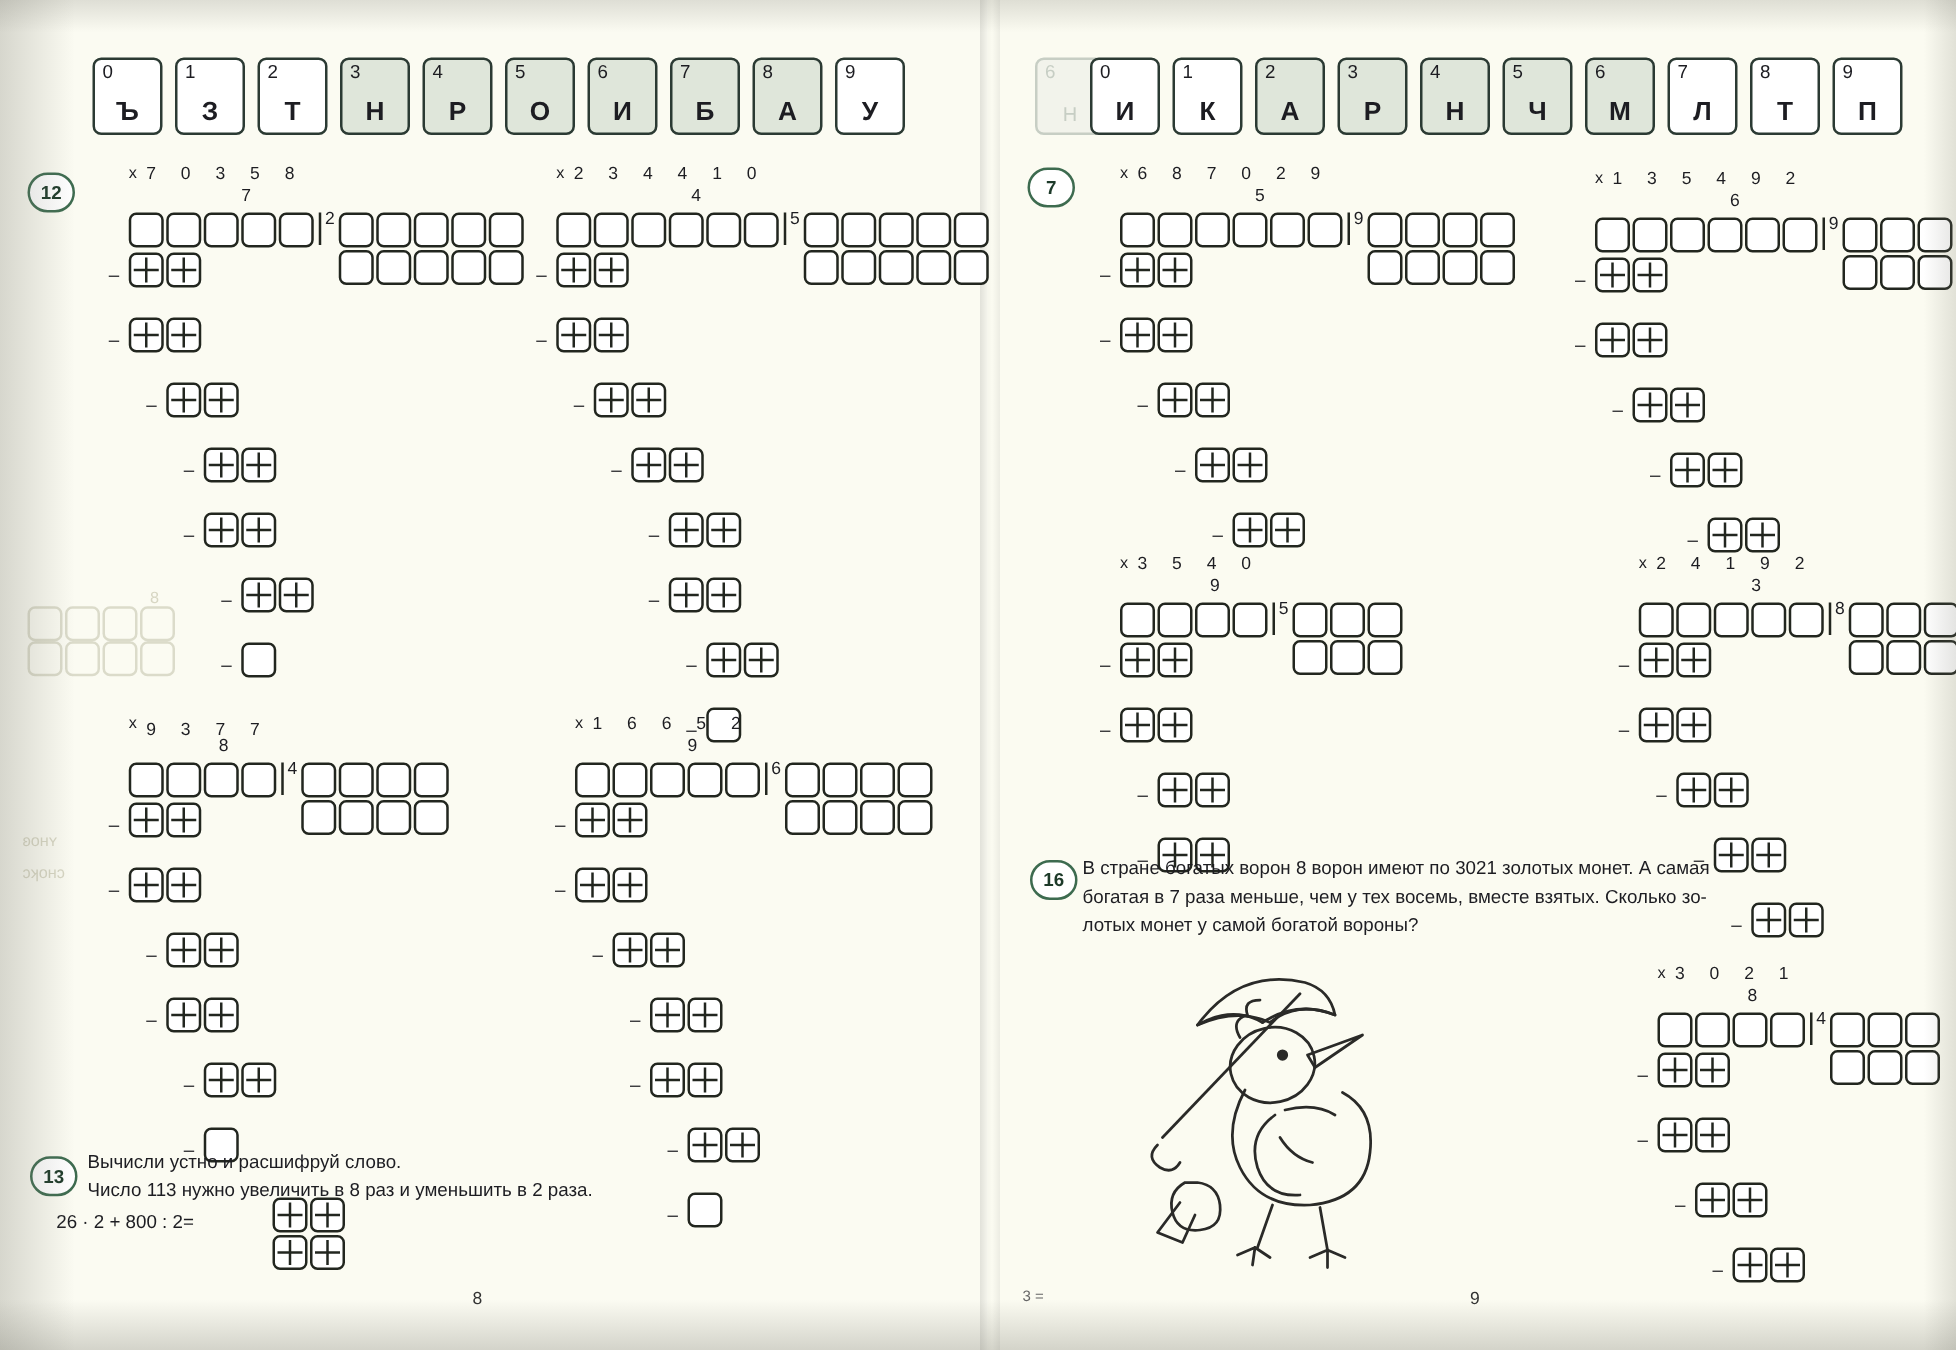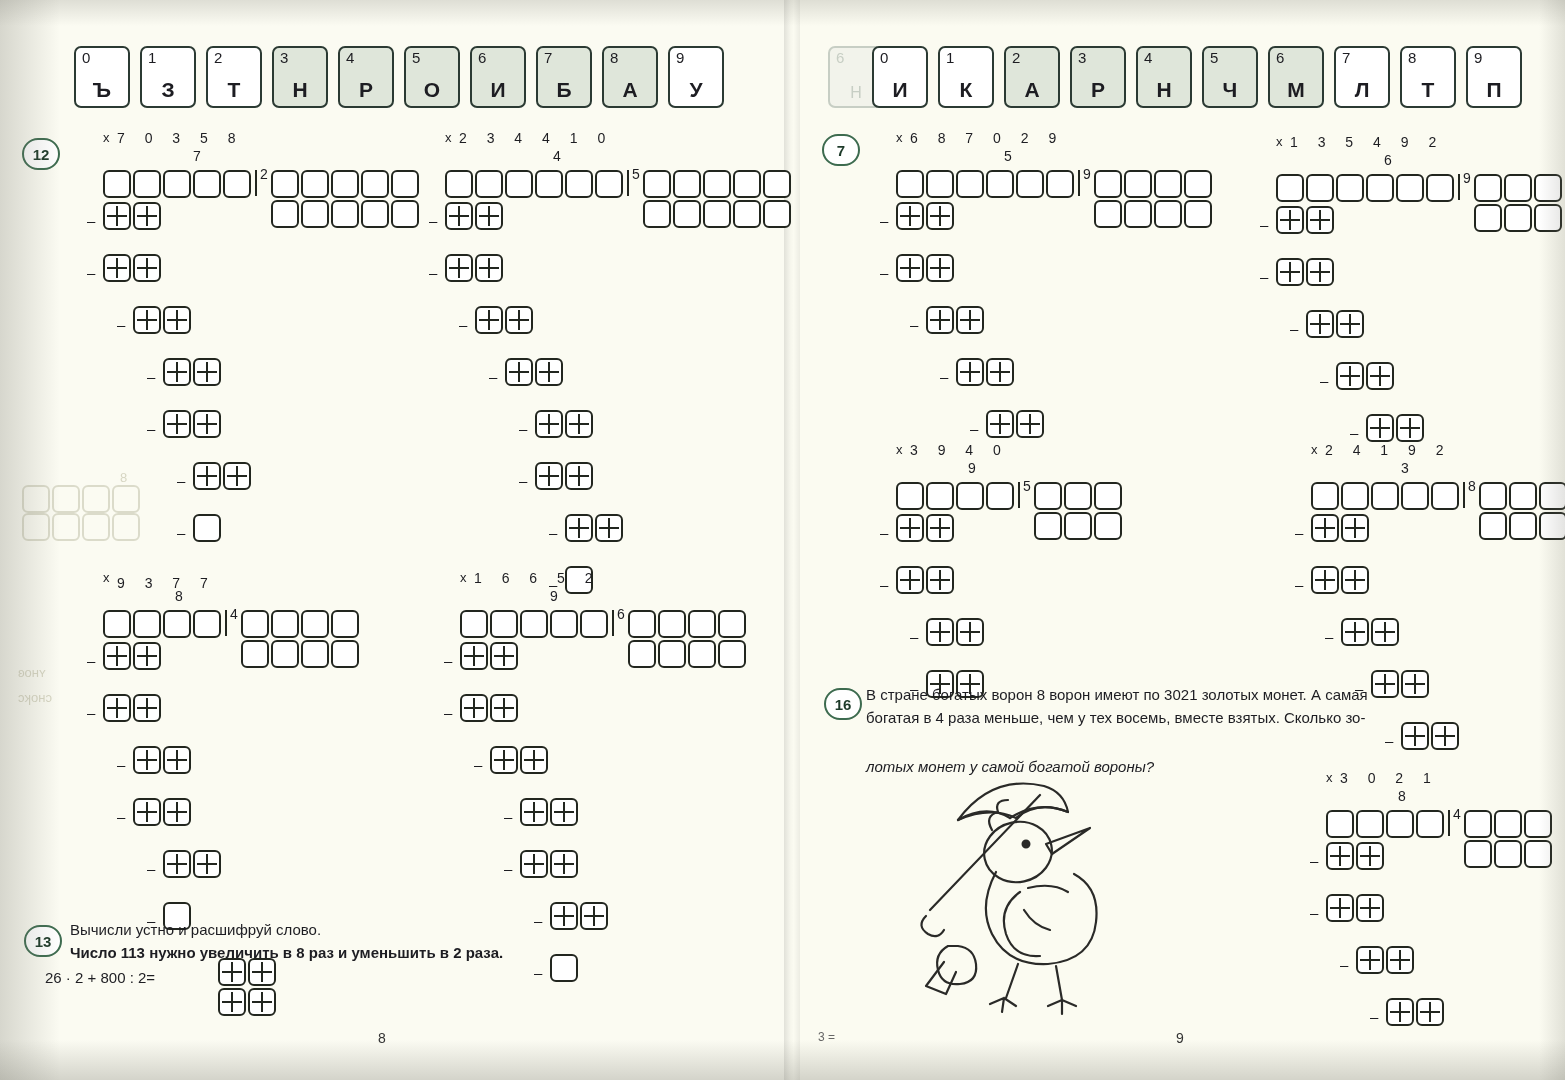--- a/index.html
+++ b/index.html
@@ -299,21 +299,21 @@
   <div class="ghostbox" style="left:112px;top:485px;"></div>
   <div class="ghostbox" style="left:22px;top:513px;"></div>
   <div class="ghostbox" style="left:52px;top:513px;"></div>
   <div class="ghostbox" style="left:82px;top:513px;"></div>
   <div class="ghostbox" style="left:112px;top:513px;"></div>
   <div class="ghost" style="left:18px;top:665px;">ʚоʜʏ</div>
   <div class="ghost" style="left:18px;top:690px;">ɔʞоʜɔ</div>
 
   <div class="bubble" style="left:24px;top:925px;">13</div>
   <div class="txt" style="left:70px;top:918px;">Вычисли устно и расшифруй слово.</div>
-  <div class="txt" style="left:70px;top:941px;font-weight:bold;">Число 113 нужно увеличить в 8 раз и уменьшить в 2 раза.</div>
+  <div class="txt" style="left:70px;top:941px;">Число 113 нужно увеличить в 8 раз и уменьшить в 2 раза.</div>
   <div class="txt" style="left:45px;top:966px;">26 · 2 + 800 : 2=</div>
   <div id="t13-boxes" style="position:absolute;left:218px;top:958px;">
       <div class="box q" style="left: 0px; top: 0px;"></div>
       <div class="box q" style="left: 30px; top: 0px;"></div>
       <div class="box q" style="left: 0px; top: 30px;"></div>
       <div class="box q" style="left: 30px; top: 30px;"></div>
     </div>
 
   <div class="pagenum" style="left:378px;top:1030px;">8</div>
 
@@ -432,21 +432,21 @@
       <div class="box q" style="left: 68px; top: 176px;"></div>
       <div class="minus" style="position: absolute; left: 52px; top: 238px;">–</div>
       <div class="box q" style="left: 68px; top: 228px;"></div>
       <div class="box q" style="left: 98px; top: 228px;"></div>
       <div class="minus" style="position: absolute; left: 82px; top: 290px;">–</div>
       <div class="box q" style="left: 98px; top: 280px;"></div>
       <div class="box q" style="left: 128px; top: 280px;"></div>
     </div>
   <div class="calc" id="calc-c7" style="left:888px;top:442px;">
       <div class="mulsign" style="position: absolute; left: 8px; top: 0px;">x</div>
-      <div class="digits" style="position: absolute; left: 22px; top: 0px;">3 9 4 0</div>
+      <div class="digits" style="position: absolute; left: 22px; top: 0px;">3 5 4 0</div>
       <div class="mult" style="position: absolute; left: 80px; top: 18px;">9</div>
       <div class="box" style="left: 8px; top: 40px;"></div>
       <div class="box" style="left: 38px; top: 40px;"></div>
       <div class="box" style="left: 68px; top: 40px;"></div>
       <div class="box" style="left: 98px; top: 40px;"></div>
       <div style="position: absolute; left: 130px; top: 40px; width: 2px; height: 26px; background: rgb(34, 38, 31);"></div>
       <div class="mult" style="position: absolute; left: 135px; top: 36px;">5</div>
       <div class="box" style="left: 146px; top: 40px;"></div>
       <div class="box" style="left: 176px; top: 40px;"></div>
       <div class="box" style="left: 206px; top: 40px;"></div>
@@ -495,22 +495,22 @@
       <div class="minus" style="position: absolute; left: 52px; top: 238px;">–</div>
       <div class="box q" style="left: 68px; top: 228px;"></div>
       <div class="box q" style="left: 98px; top: 228px;"></div>
       <div class="minus" style="position: absolute; left: 82px; top: 290px;">–</div>
       <div class="box q" style="left: 98px; top: 280px;"></div>
       <div class="box q" style="left: 128px; top: 280px;"></div>
     </div>
 
   <div class="bubble" style="left:824px;top:688px;">16</div>
   <div class="txt" style="left:866px;top:683px;">В стране богатых ворон 8 ворон имеют по 3021 золотых монет. А самая</div>
-  <div class="txt" style="left:866px;top:706px;">богатая в 4 раза меньше, чем у тех восемь, вместе взятых. Сколько зо-</div>
-  <div class="txt" style="left:866px;top:755px;font-style:italic;">лотых монет у самой богатой вороны?</div>
+  <div class="txt" style="left:866px;top:706px;">богатая в 7 раза меньше, чем у тех восемь, вместе взятых. Сколько зо-</div>
+  <div class="txt" style="left:866px;top:729px;">лотых монет у самой богатой вороны?</div>
 
   <div class="crow" style="left:900px;top:760px;width:250px;height:260px;">
     <svg width="250" height="260" viewBox="0 0 250 260">
       <g fill="none" stroke="#2a2a28" stroke-width="2.2" stroke-linecap="round" stroke-linejoin="round">
 
         <path d="M30 150 L140 35"></path>
         <path d="M26 156 q-10 10 2 18 q10 6 16 -4"></path>
         <path d="M58 60 q34 -46 86 -34 q20 6 24 26 q-30 -12 -52 6 q-26 -12 -58 2z"></path>
         <path d="M58 60 q28 -16 52 -2"></path>
         <path d="M110 58 q28 -18 58 -6"></path>

